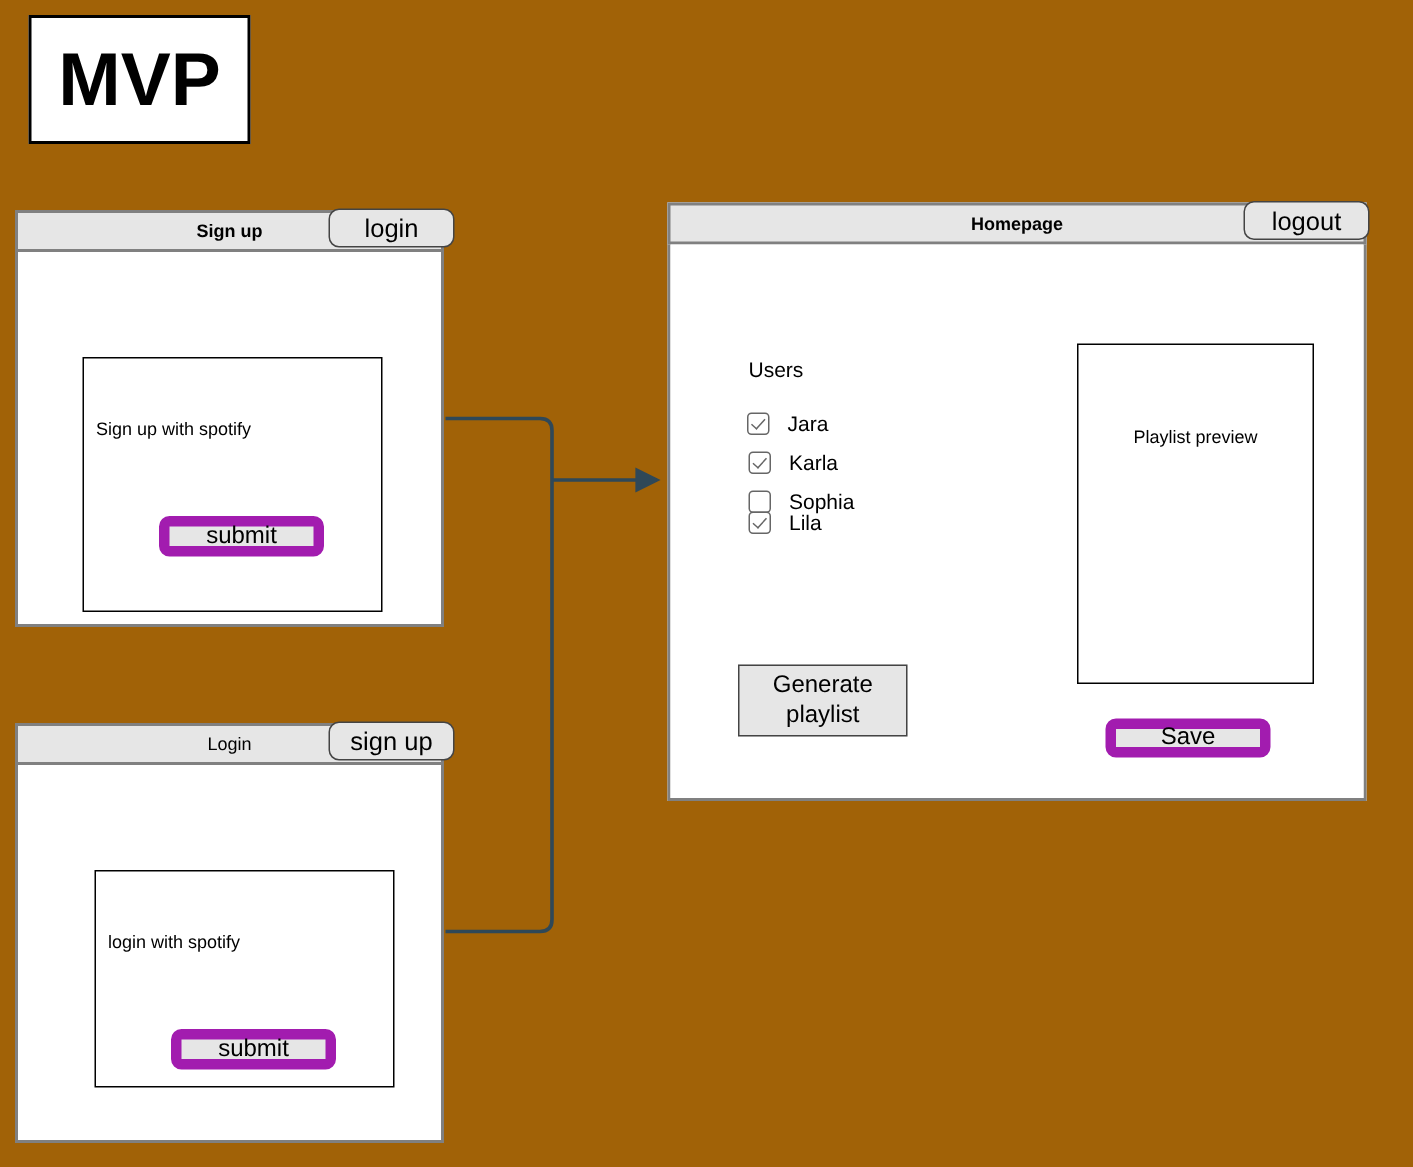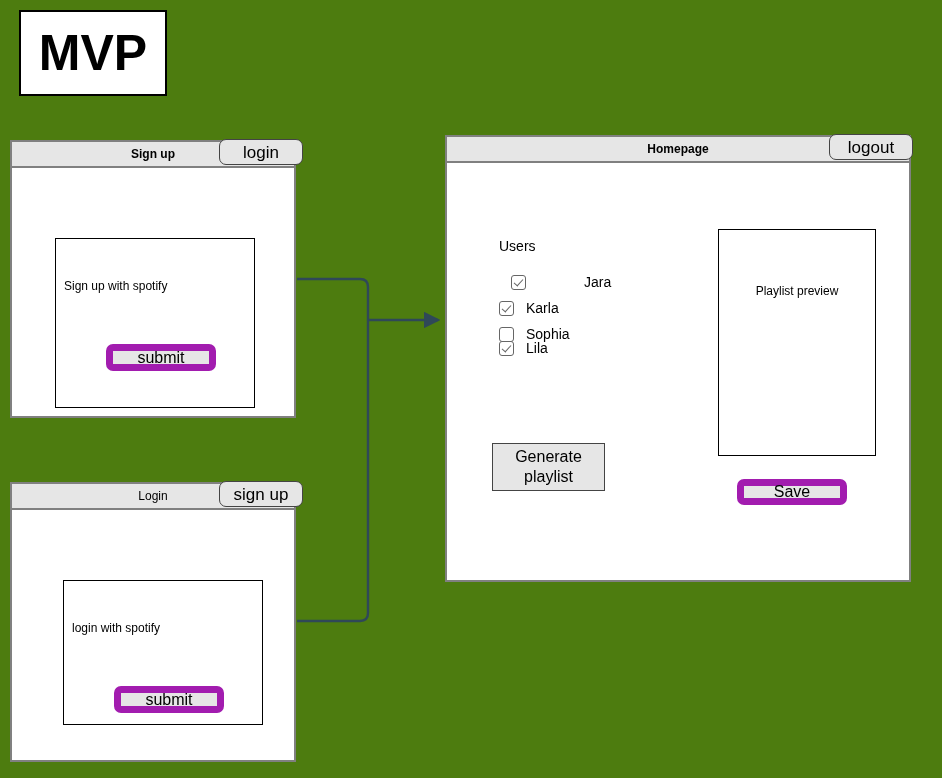--- a/index.html
+++ b/index.html
@@ -10,21 +10,21 @@
     background: #ffffff;
   }
   body {
     font-family: "Liberation Sans", sans-serif;
     color: #000000;
   }
   #canvas {
     position: relative;
     width: 942px;
     height: 778px;
-    background: #4d7c0f;
+    background: #a16207;
     overflow: hidden;
   }
 
   
   .logo-box {
     position: absolute;
     left: 19px;
     top: 10px;
     width: 148px;
     height: 86px;
@@ -238,31 +238,31 @@
     <div class="header-btn" style="left:207px; width:84px;">sign up</div>
 
     <div class="win-body">
       <div class="panel" style="left:51px; top:70px; width:200px; height:145px;">
         <span class="panel-label">login with spotify</span>
         <div class="pill-btn" style="left:50px; top:105px; width:110px; height:27px;">submit</div>
       </div>
     </div>
   </div>
 
-  <div class="window" style="left:445px; top:135px; width:466px; height:447px;padding-left:22px;">
+  <div class="window" style="left:445px; top:135px; width:466px; height:399px;padding-left:22px;">
     <div class="win-titlebar">
       <span class="win-title bold">Homepage</span>
     </div>
     <div class="header-btn" style="left:382px; width:84px;">logout</div>
 
     <div class="win-body">
 
       <div class="users-heading" style="left:52px; top:75px;">Users</div>
 
-      <div class="user-row" style="left:64px; top:110px;gap:46px;">
+      <div class="user-row" style="left:51px; top:110px;">
         <span class="cb checked"></span>
         <span class="user-name">Jara</span>
       </div>
 
       <div class="user-row" style="left:52px; top:136px;">
         <span class="cb checked"></span>
         <span class="user-name">Karla</span>
       </div>
 
       <div class="user-row" style="left:52px; top:162px;">

